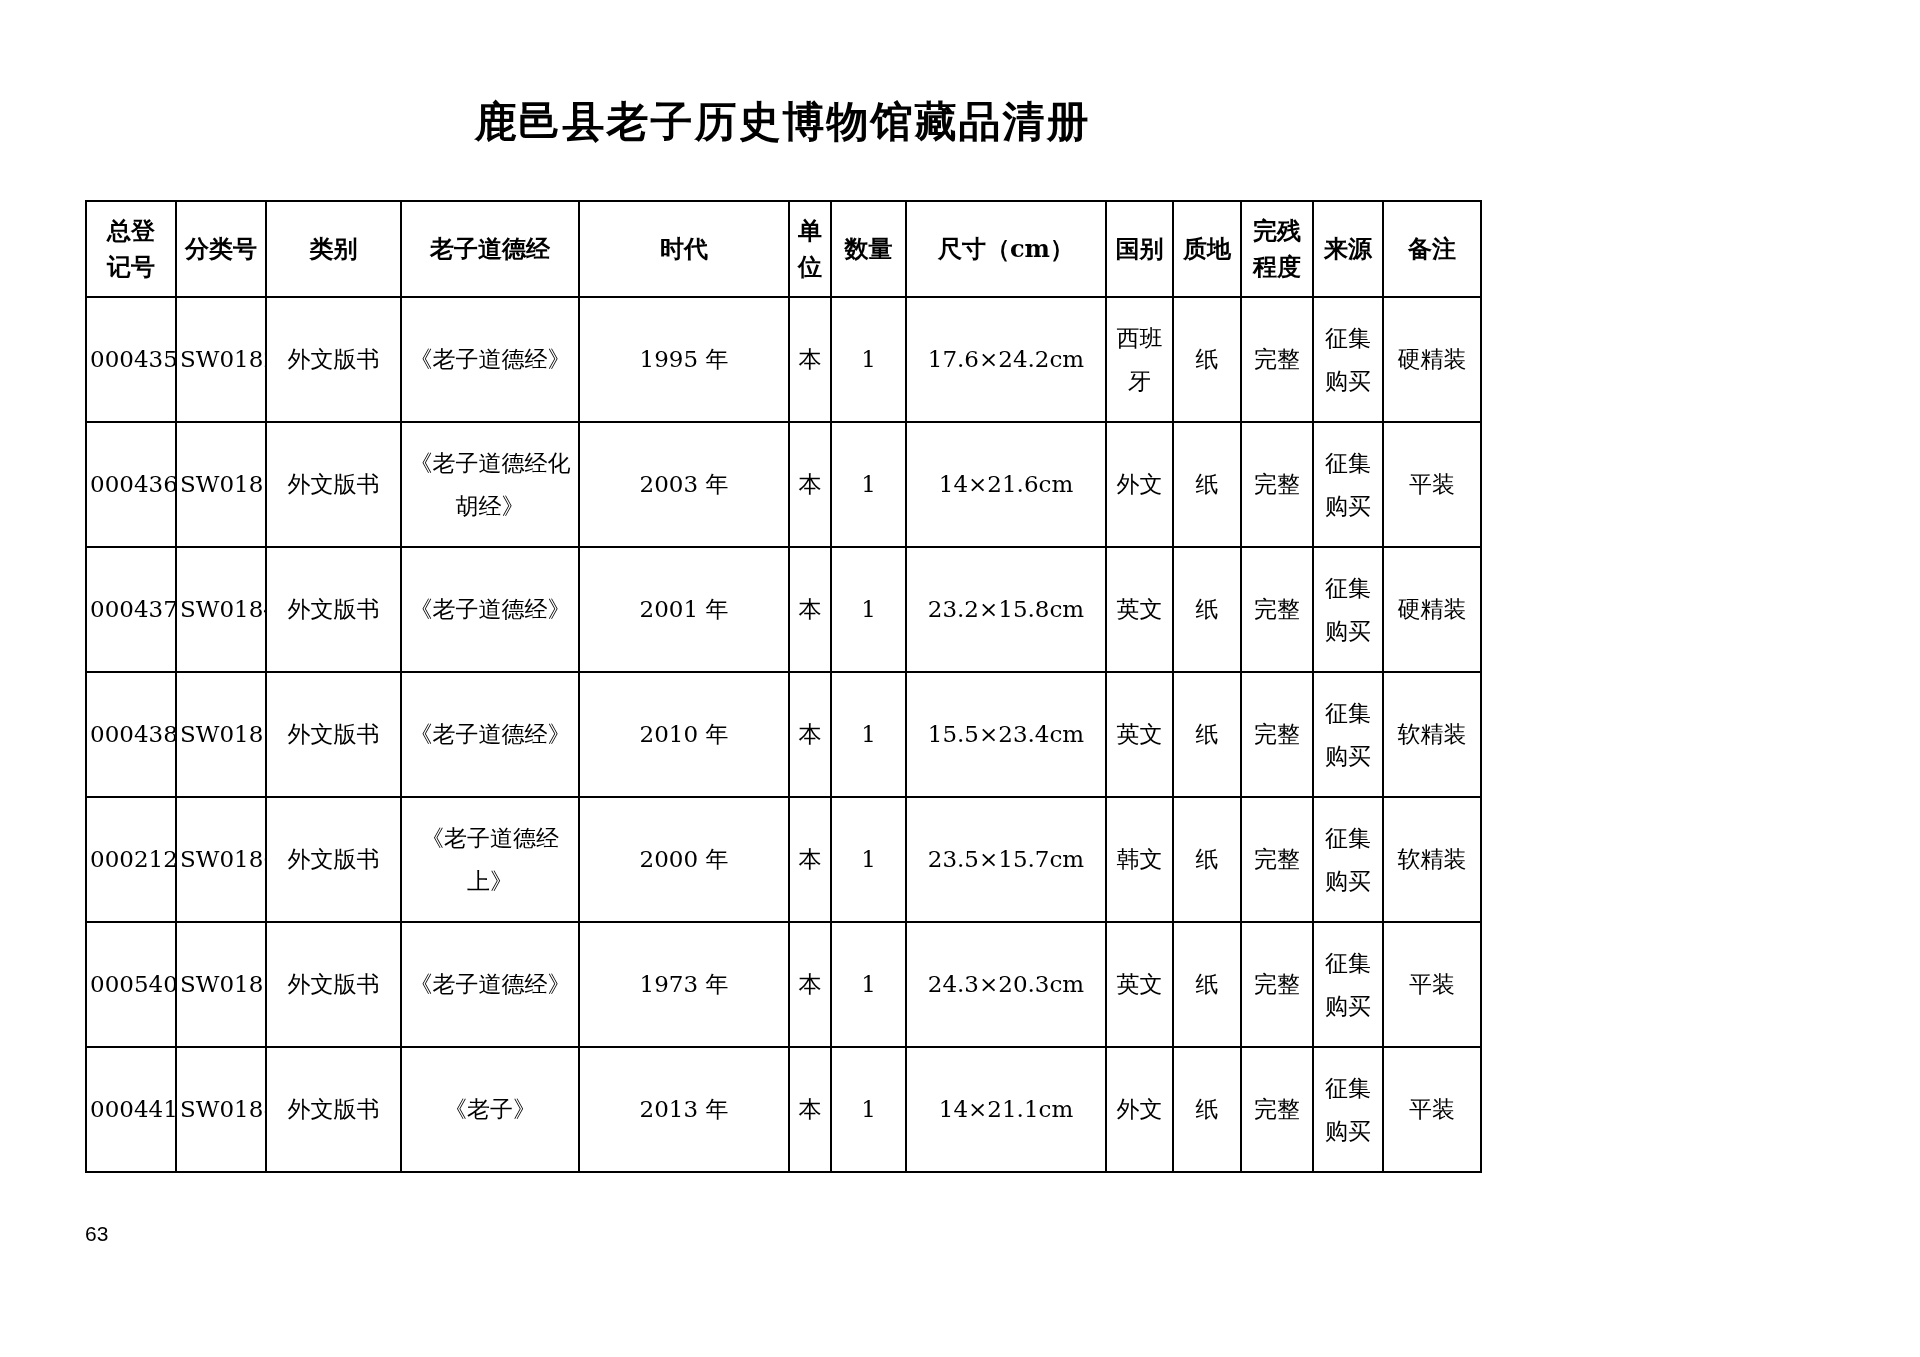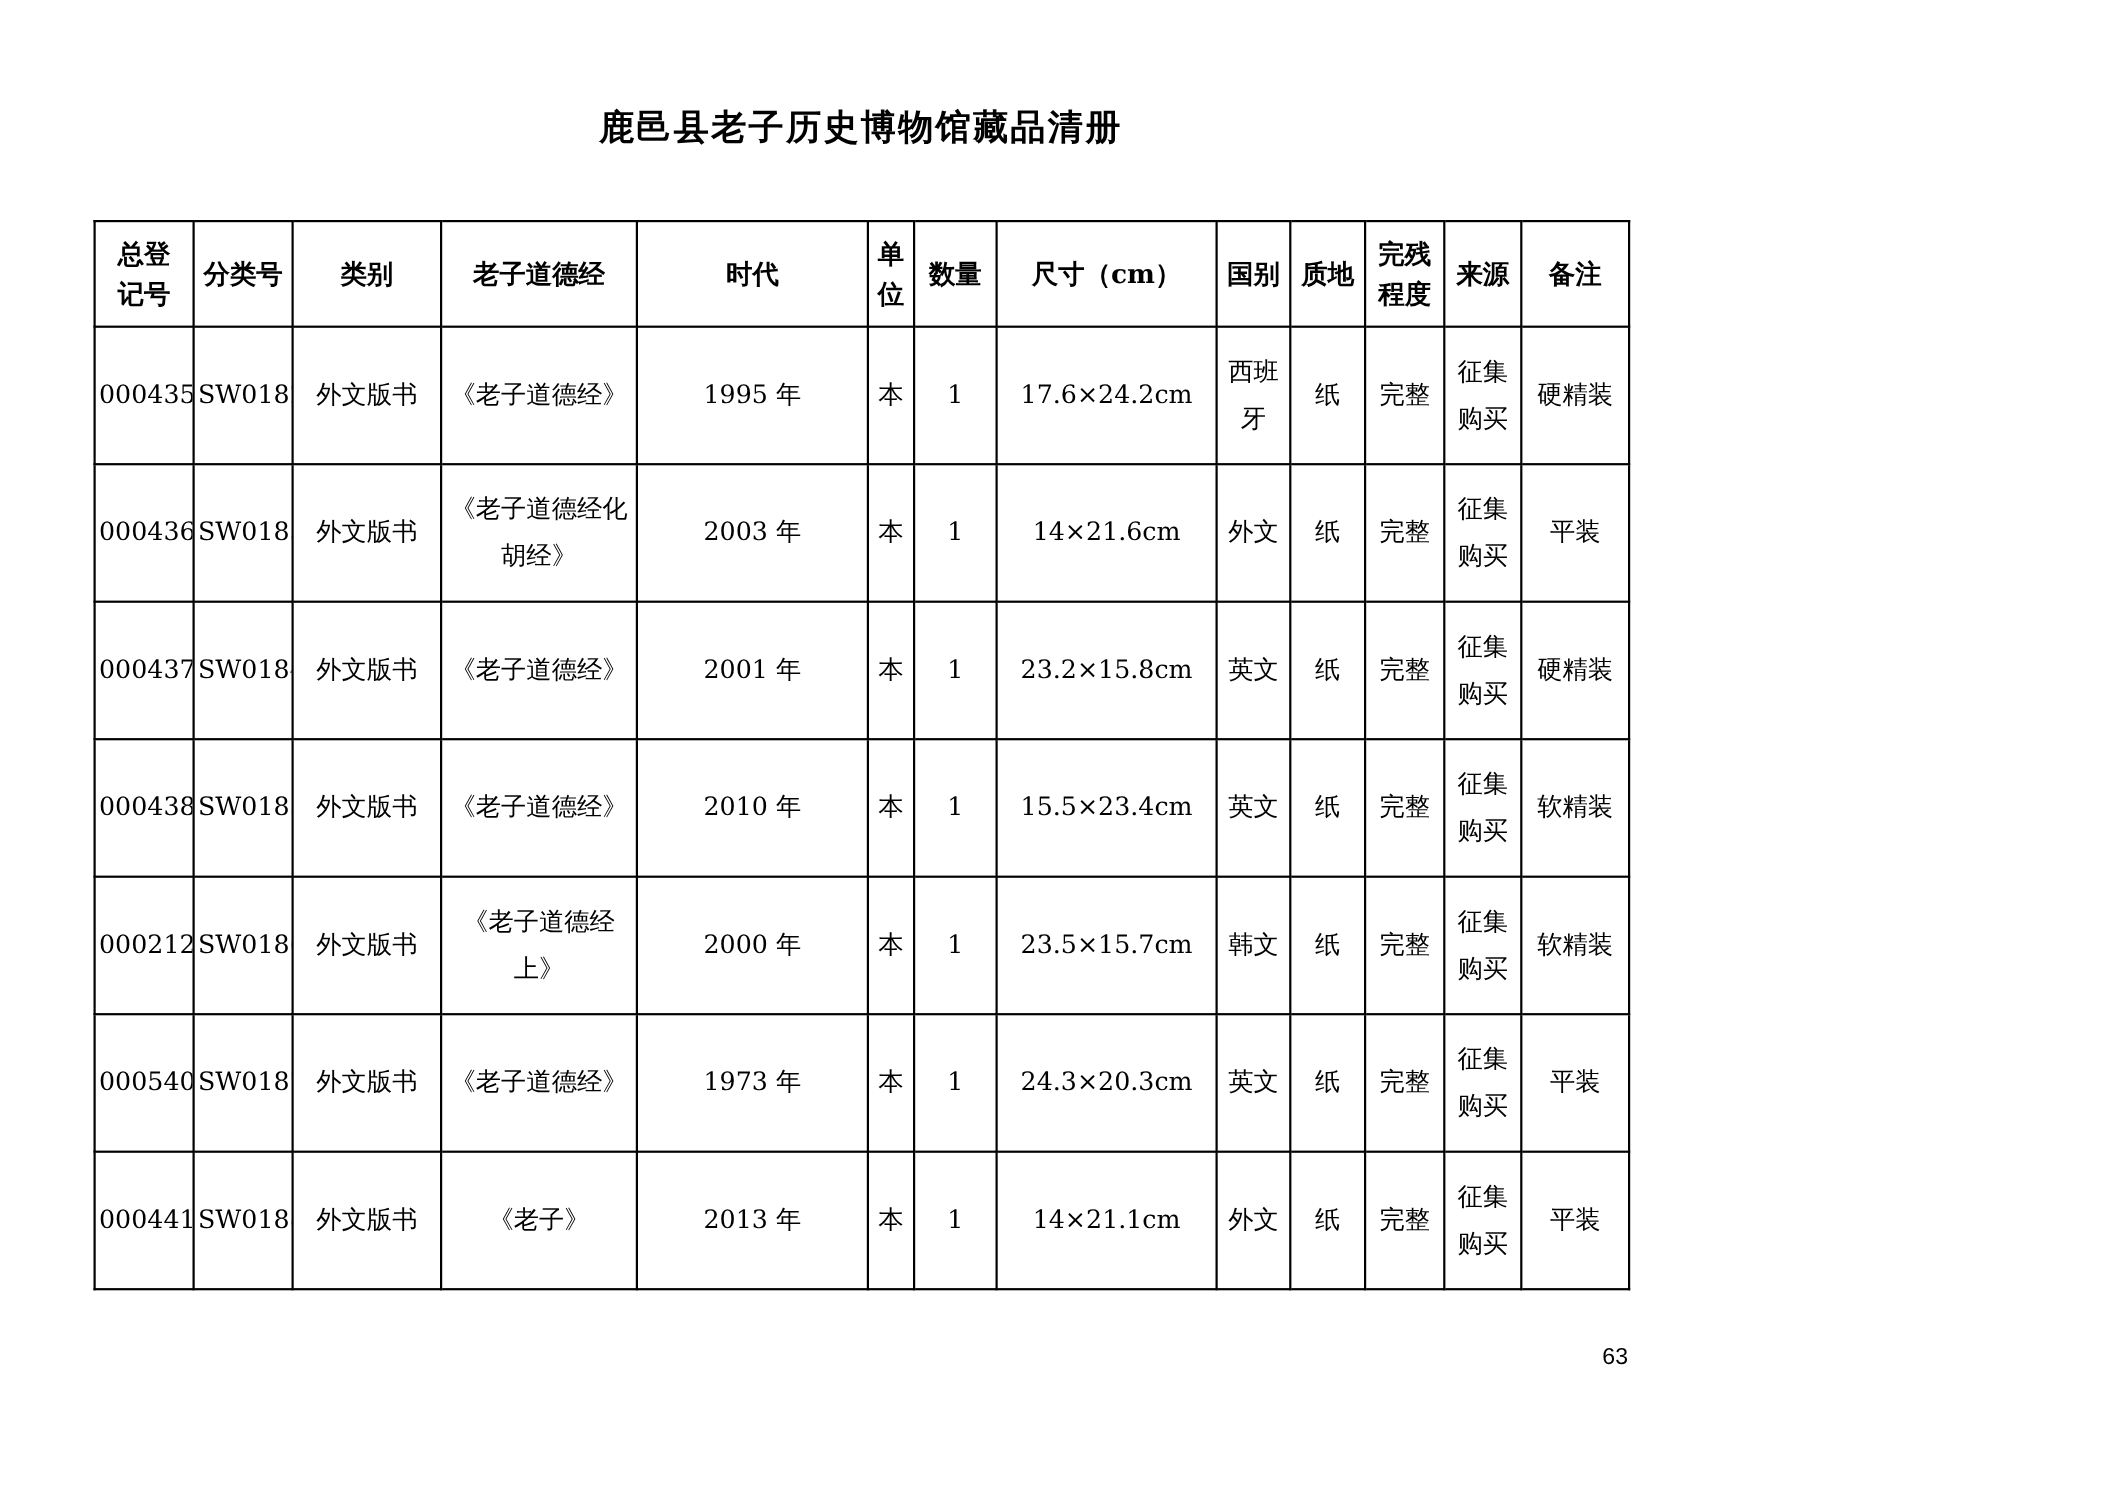--- a/index.html
+++ b/index.html
@@ -20,21 +20,21 @@
     background: #ffffff;
     overflow: hidden;
   }
   .title {
     position: absolute;
     left: 85px;
     top: 94px;
     width: 1395px;
     margin: 0;
     text-align: center;
-    font-size: 32px;
+    font-size: 42px;
     font-weight: bold;
     letter-spacing: 2px;
     font-family: "DejaVu Serif", serif;
   }
   table.inventory {
     position: absolute;
     left: 85px;
     top: 200px;
     width: 1395px;
     border-collapse: collapse;
@@ -67,21 +67,21 @@
     font-size: 23px;
     font-weight: normal;
     line-height: 1.85;
     font-family: "DejaVu Serif", serif;
   }
   .pagenum {
     position: absolute;
     left: 85px;
     top: 1222px;
     width: 1395px;
-    text-align: right;
+    text-align: left;
     font-size: 21px;
     font-family: "Liberation Sans", sans-serif;
   }
 </style>
 </head>
 <body>
 
 <div class="sheet">
 
   <h1 class="title">鹿邑县老子历史博物馆藏品清册</h1>

